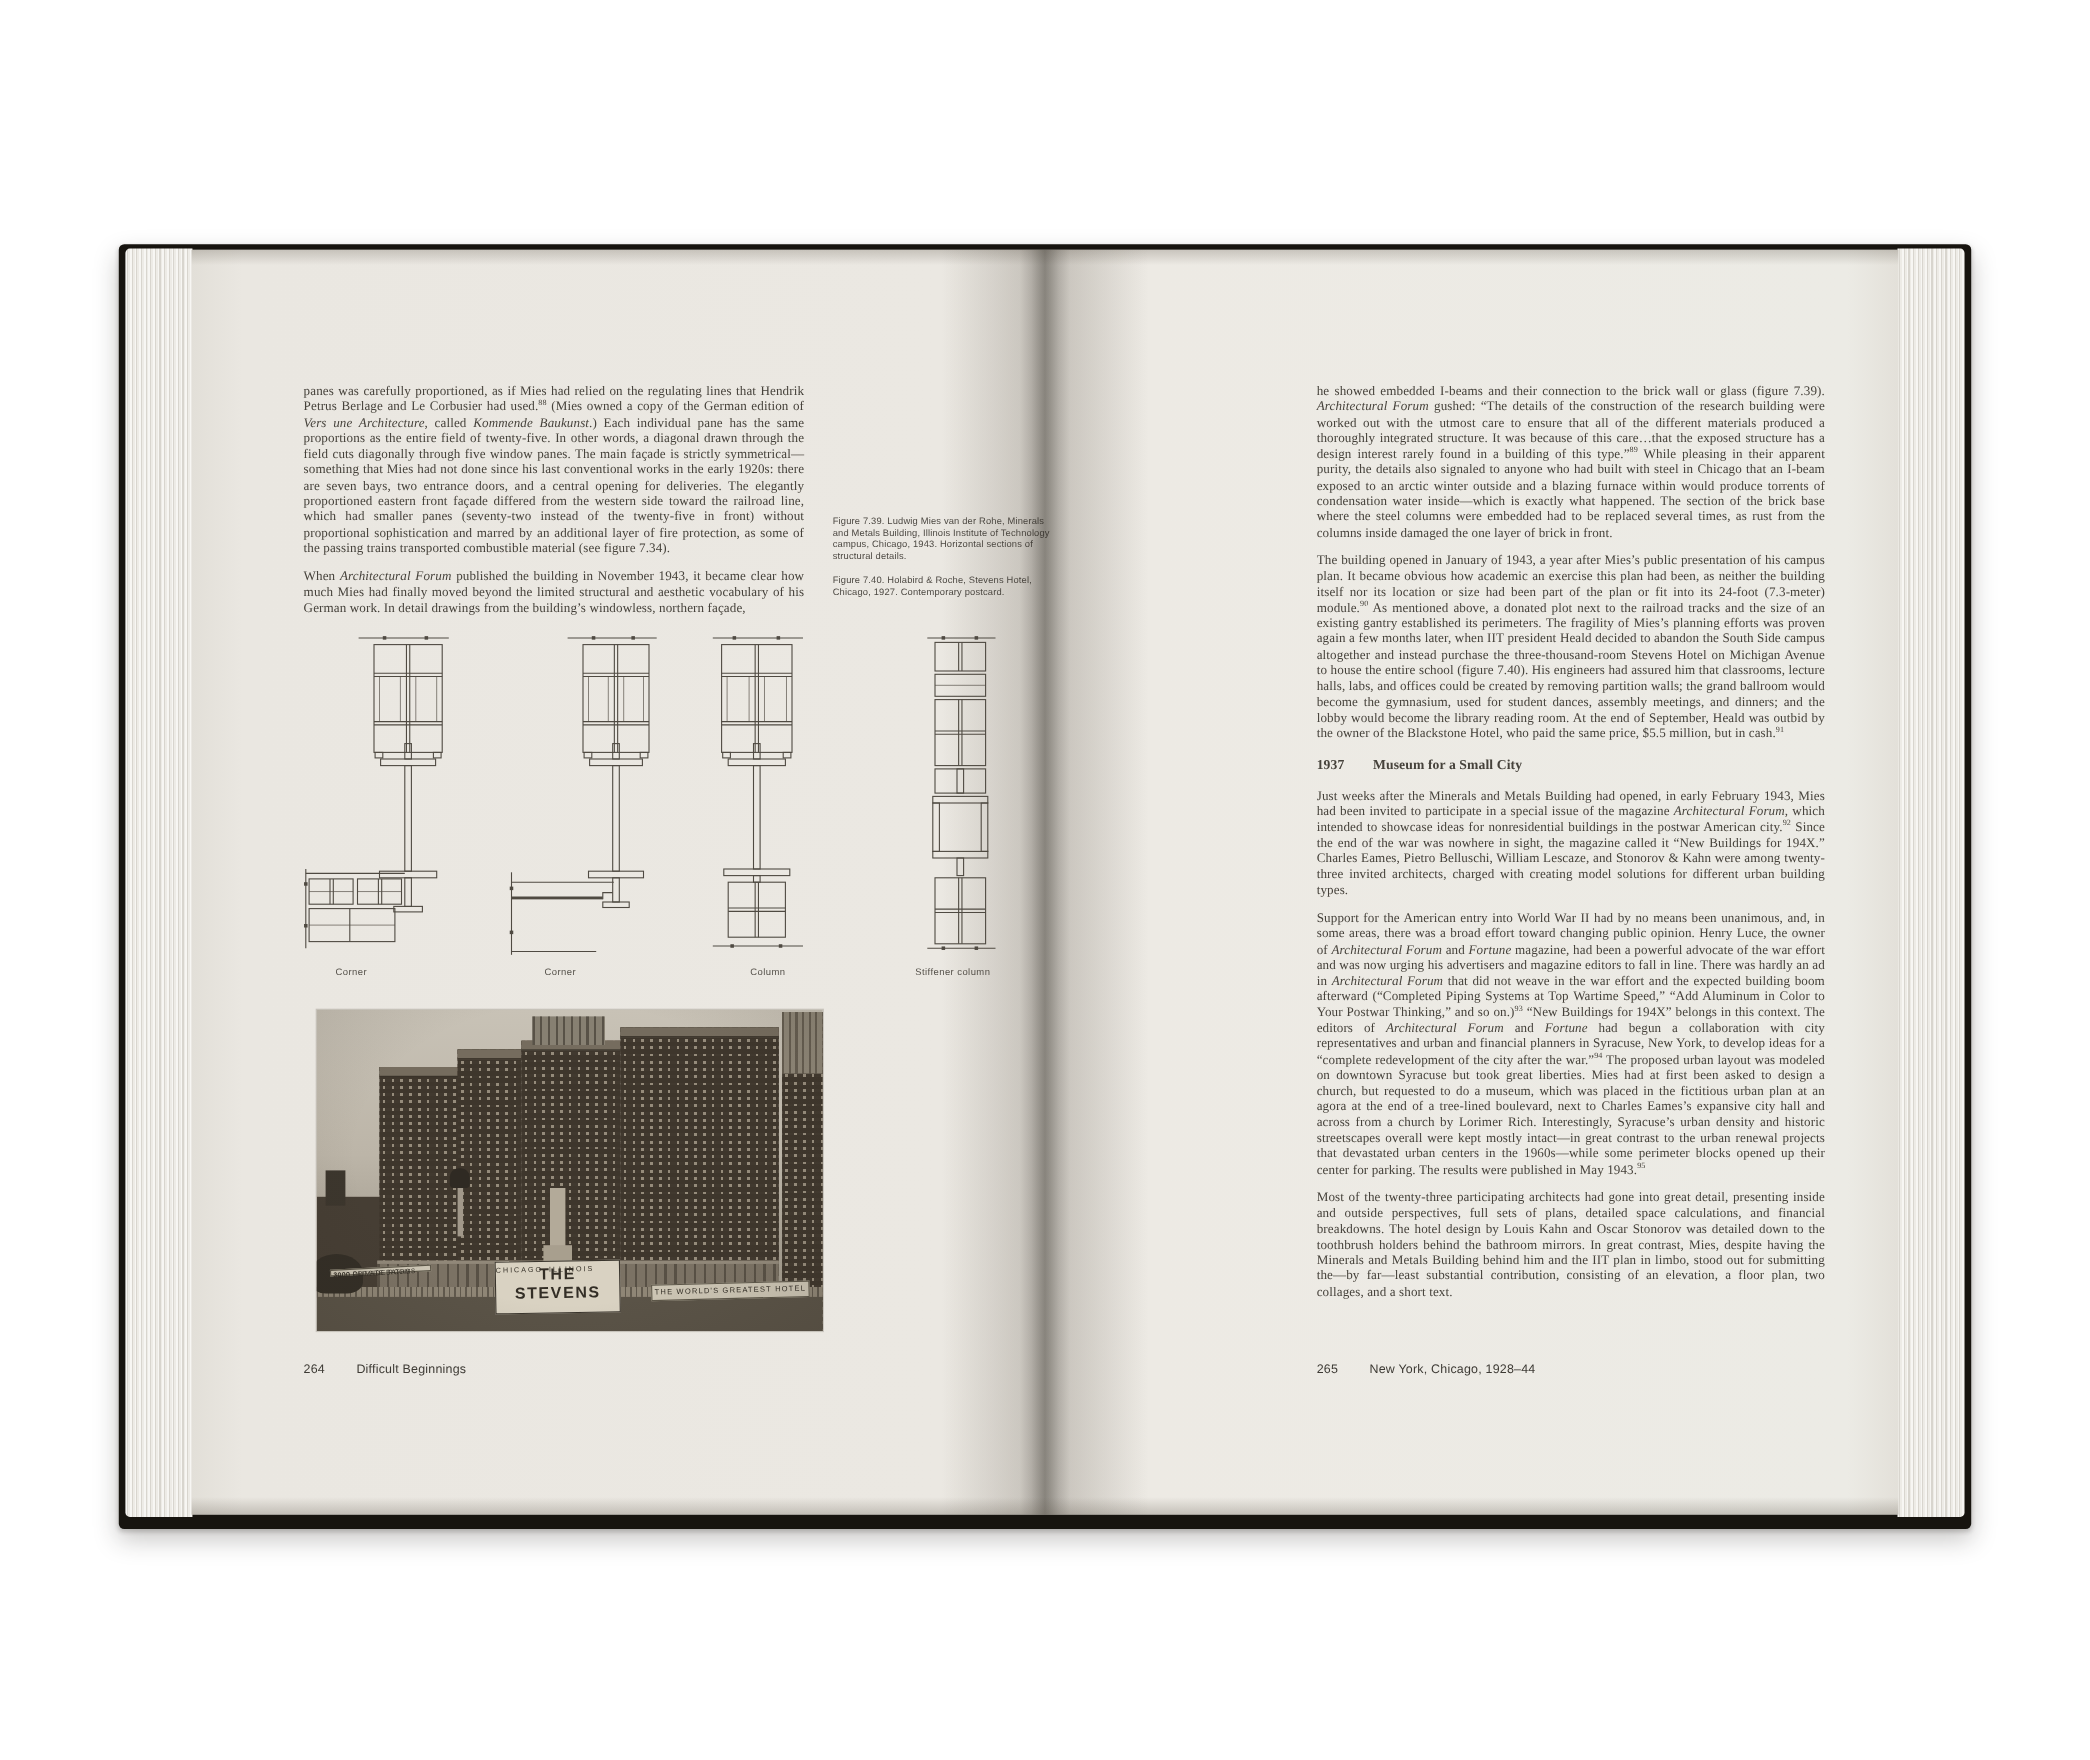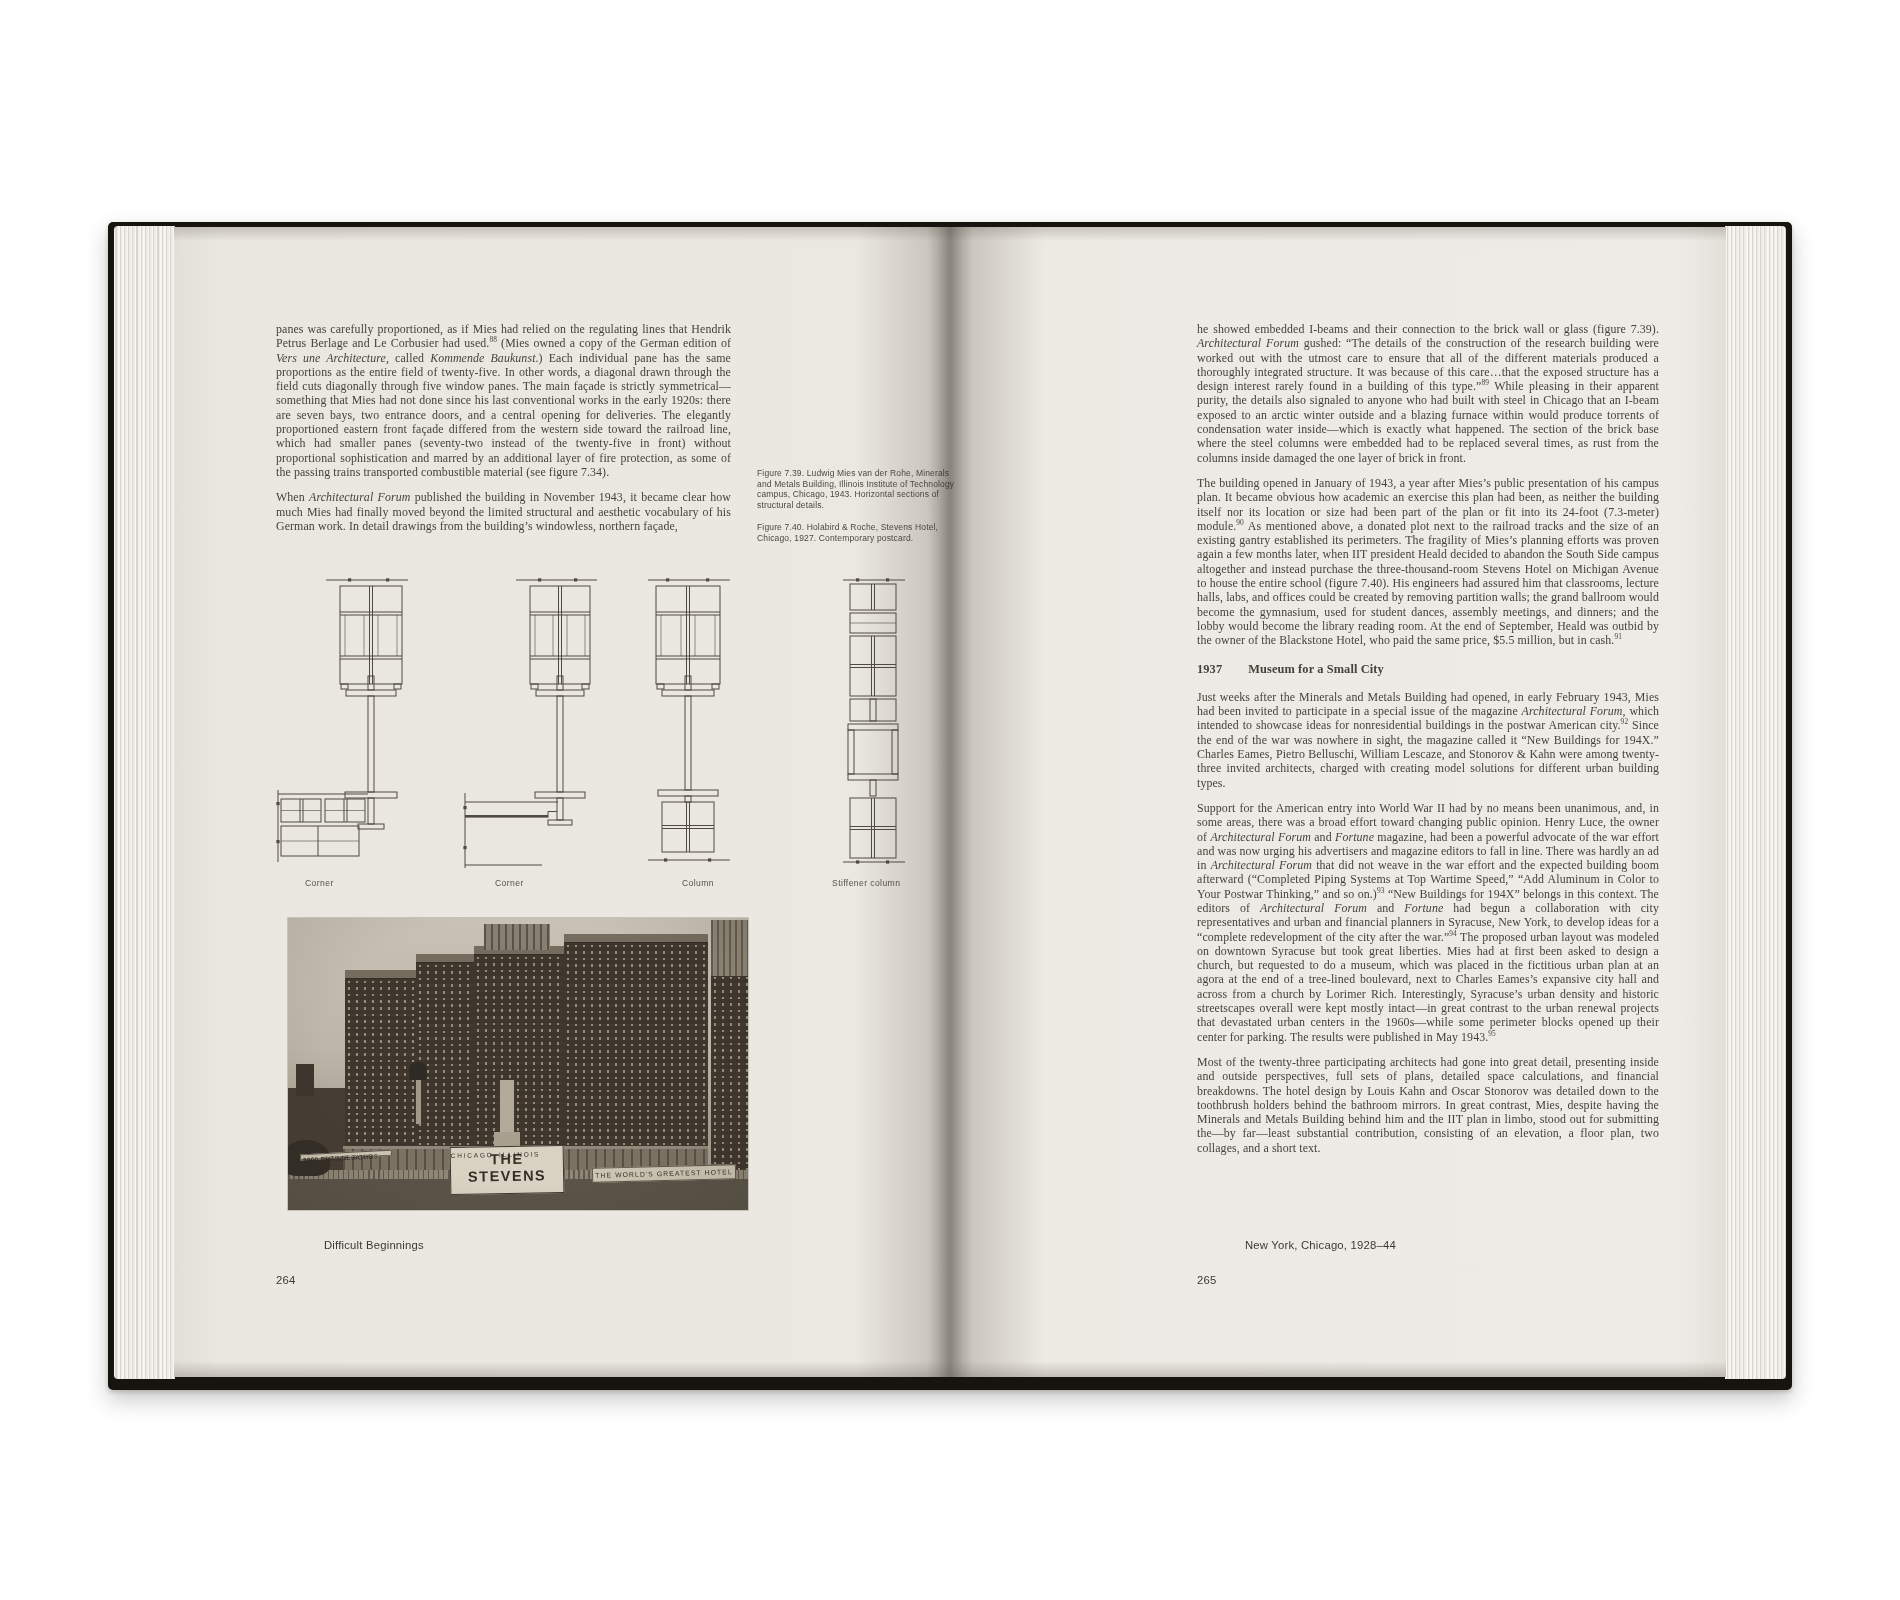--- a/index.html
+++ b/index.html
@@ -35,21 +35,21 @@
     background:linear-gradient(180deg,rgba(90,82,70,0.25),rgba(90,82,70,0));pointer-events:none;
   }
   .spread::after{ 
     content:"";position:absolute;left:0;right:0;bottom:0;height:16px;
     background:linear-gradient(0deg,rgba(90,82,70,0.28),rgba(90,82,70,0));pointer-events:none;
   }
 
   
   .bodycol{
     position:absolute;color:#46423b;font-size:11.9px;line-height:14.3px;
-    text-align:justify;letter-spacing:0.1px;
+    text-align:justify;letter-spacing:0.1px;margin-top:26px;
   }
   .bodycol p{margin:0 0 11px 0;}
   .bodycol .it{font-style:italic;}
   .bodycol sup{font-size:0.62em;line-height:0;vertical-align:super;}
   .left-body{left:102px;top:95px;width:455px;}
   .right-body{left:1023px;top:95px;width:462px;}
   .heading{display:flex;gap:26px;font-weight:bold;font-size:12.4px;margin:14px 0 14px 0;}
 
   .captions{
     position:absolute;left:583px;top:241px;width:205px;
@@ -61,21 +61,21 @@
   .dwg-label{
     position:absolute;top:651px;text-align:left;
     font-family:"Liberation Sans","DejaVu Sans",sans-serif;
     font-size:8.6px;color:#55514a;letter-spacing:0.4px;
   }
   .footer{
     position:absolute;top:1012px;display:flex;gap:22px;
     font-family:"Liberation Sans","DejaVu Sans",sans-serif;
     font-size:11.3px;color:#3d3a34;letter-spacing:0.2px;
   }
-  .footer .num{min-width:26px;margin-top:35px;}
+  .footer .num{min-width:26px;}
 
   
   svg.dwg{position:absolute;top:345px;overflow:visible;}
   svg.dwg line, svg.dwg rect, svg.dwg polyline{stroke:#4f4a42;stroke-width:1;fill:none;}
   svg.dwg .f{fill:#4f4a42;stroke:none;}
   svg.dwg .thin{stroke-width:0.6;}
 
   
   .photo{
     position:absolute;left:114px;top:691px;width:460px;height:292px;overflow:hidden;

